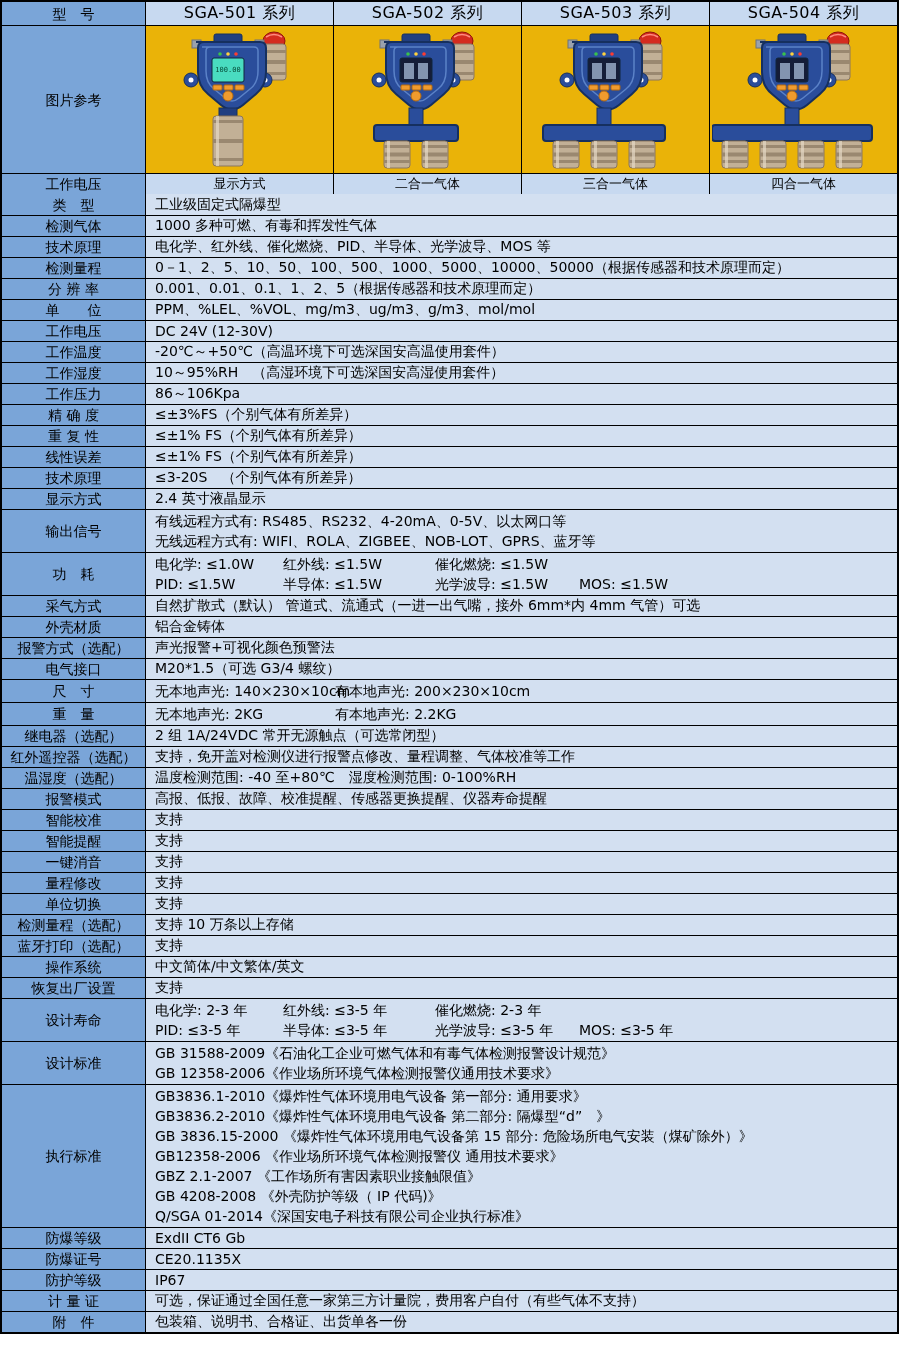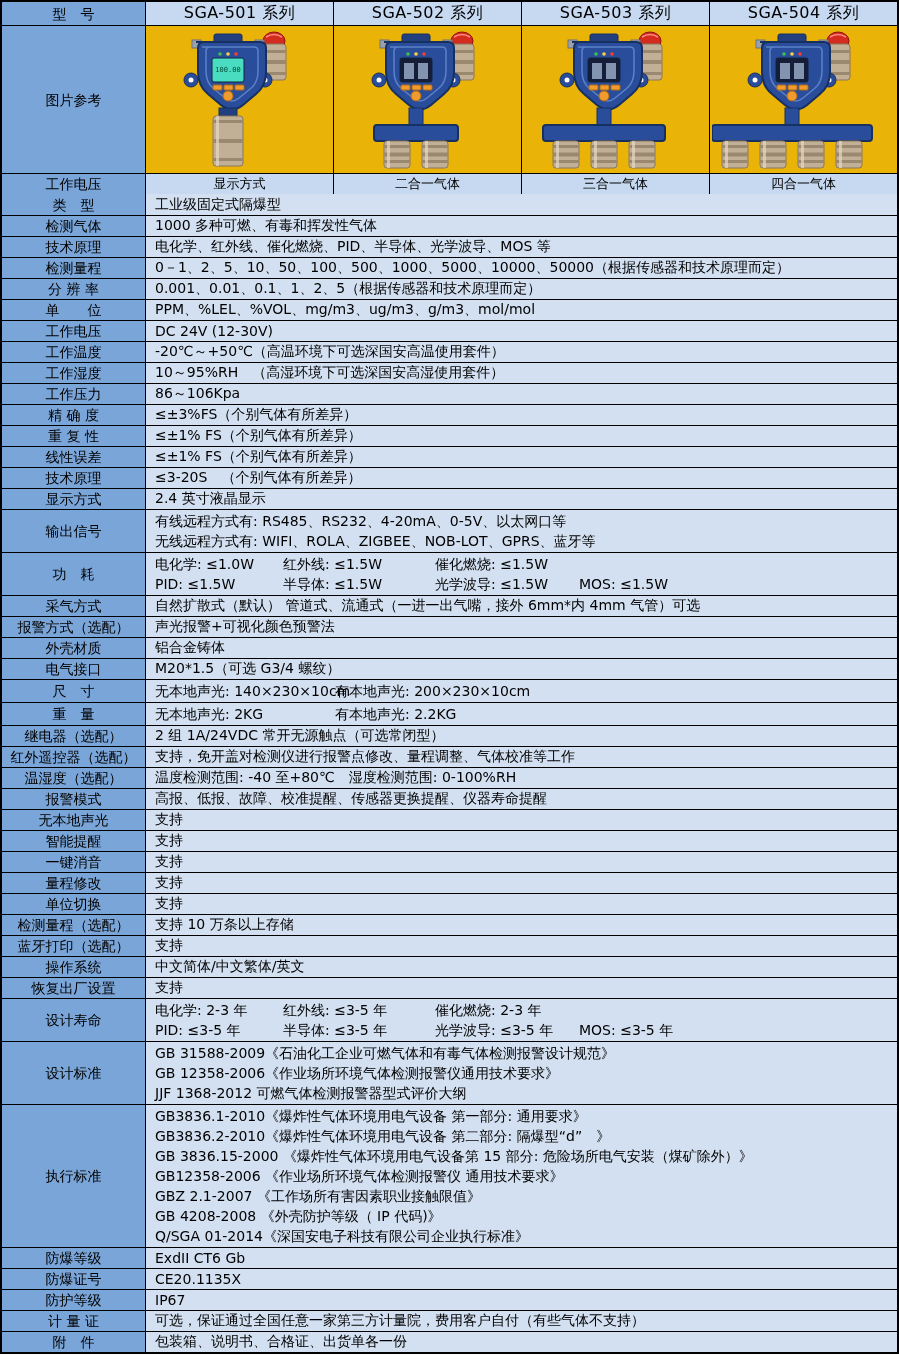--- a/index.html
+++ b/index.html
@@ -332,30 +332,30 @@
           <div class="line g4"><span class="gcell">PID: ≤1.5W</span><span class="gcell">半导体: ≤1.5W</span><span class="gcell">光学波导: ≤1.5W</span><span class="gcell">MOS: ≤1.5W</span></div>
         </div>
   </div>
 
   <div class="row spec">
     <div class="cell label">采气方式</div>
     <div class="cell value">自然扩散式（默认） 管道式、流通式（一进一出气嘴，接外 6mm*内 4mm 气管）可选</div>
   </div>
 
   <div class="row spec">
+    <div class="cell label">外壳材质</div>
+    <div class="cell value">铝合金铸体</div>
+  </div>
+
+  <div class="row spec">
     <div class="cell label">报警方式（选配）</div>
     <div class="cell value">声光报警+可视化颜色预警法</div>
   </div>
 
   <div class="row spec">
-    <div class="cell label">外壳材质</div>
-    <div class="cell value">铝合金铸体</div>
-  </div>
-
-  <div class="row spec">
     <div class="cell label">电气接口</div>
     <div class="cell value">M20*1.5（可选 G3/4 螺纹）</div>
   </div>
 
   <div class="row spec">
     <div class="cell label">尺　寸</div>
     <div class="cell value">
           <div class="line g2"><span class="gcell">无本地声光: 140×230×10cm</span><span class="gcell">有本地声光: 200×230×10cm</span></div>
         </div>
   </div>
@@ -381,21 +381,21 @@
     <div class="cell label">温湿度（选配）</div>
     <div class="cell value">温度检测范围: -40 至+80℃　湿度检测范围: 0-100%RH</div>
   </div>
 
   <div class="row spec">
     <div class="cell label">报警模式</div>
     <div class="cell value">高报、低报、故障、校准提醒、传感器更换提醒、仪器寿命提醒</div>
   </div>
 
   <div class="row spec">
-    <div class="cell label">无本地声光</div>
+    <div class="cell label">智能校准</div>
     <div class="cell value">支持</div>
   </div>
 
   <div class="row spec">
     <div class="cell label">智能提醒</div>
     <div class="cell value">支持</div>
   </div>
 
   <div class="row spec">
     <div class="cell label">一键消音</div>
@@ -438,21 +438,20 @@
           <div class="line g4"><span class="gcell">电化学: 2-3 年</span><span class="gcell">红外线: ≤3-5 年</span><span class="gcell">催化燃烧: 2-3 年</span></div>
           <div class="line g4"><span class="gcell">PID: ≤3-5 年</span><span class="gcell">半导体: ≤3-5 年</span><span class="gcell">光学波导: ≤3-5 年</span><span class="gcell">MOS: ≤3-5 年</span></div>
         </div>
   </div>
 
   <div class="row spec">
     <div class="cell label">设计标准</div>
     <div class="cell value">
           <div class="line">GB 31588-2009《石油化工企业可燃气体和有毒气体检测报警设计规范》</div>
           <div class="line">GB 12358-2006《作业场所环境气体检测报警仪通用技术要求》</div>
-          <div class="line">JJF 1368-2012 可燃气体检测报警器型式评价大纲</div>
         </div>
   </div>
 
   <div class="row spec">
     <div class="cell label">执行标准</div>
     <div class="cell value">
           <div class="line">GB3836.1-2010《爆炸性气体环境用电气设备 第一部分: 通用要求》</div>
           <div class="line">GB3836.2-2010《爆炸性气体环境用电气设备 第二部分: 隔爆型“d”　》</div>
           <div class="line">GB 3836.15-2000 《爆炸性气体环境用电气设备第 15 部分: 危险场所电气安装（煤矿除外）》</div>
           <div class="line">GB12358-2006 《作业场所环境气体检测报警仪 通用技术要求》</div>

